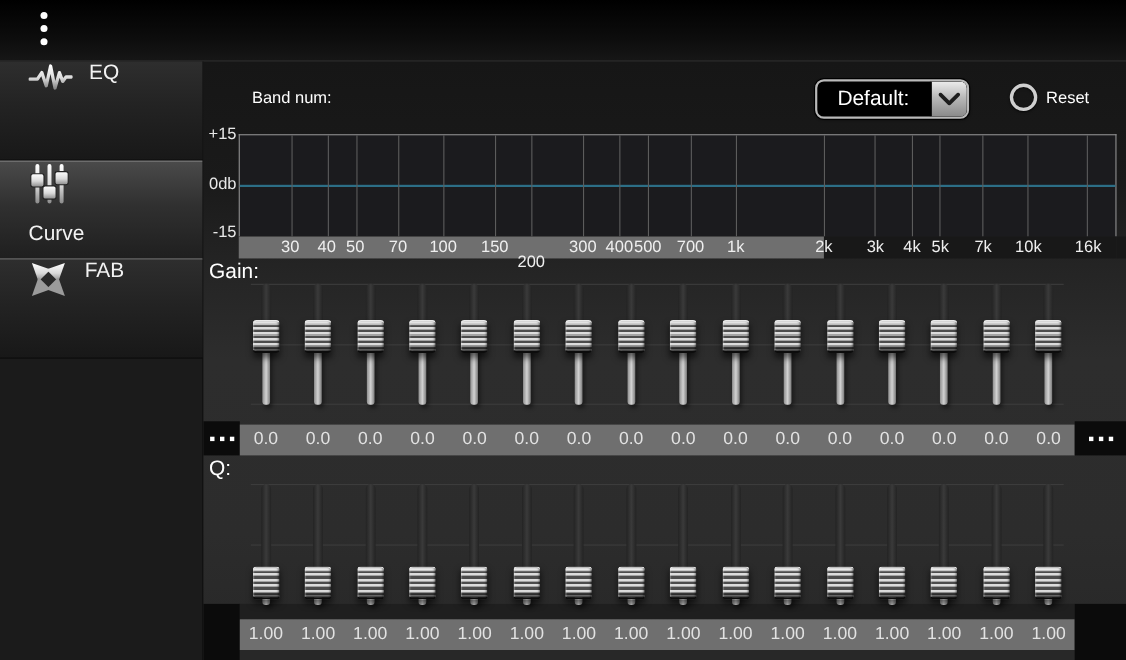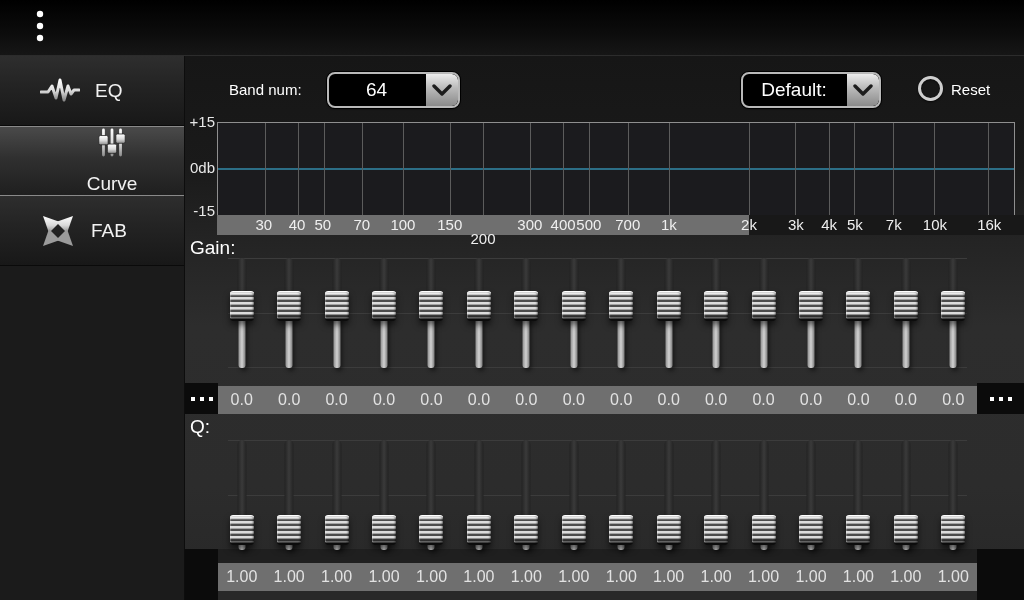--- a/index.html
+++ b/index.html
@@ -12,21 +12,21 @@
     border-bottom:1px solid #2c2c2c;
     display:flex;align-items:center;justify-content:space-between;padding:0 18px;}
   .tb-left{display:flex;align-items:center;gap:24px;flex-direction:column;}
   .tb-right{display:flex;align-items:center;gap:22px;}
   .tb-title{color:#fff;font-size:21px;letter-spacing:.5px;}
   .tb-time{color:#fff;font-size:24px;}
   .ico{display:block;}
 
   
   .sidebar{position:absolute;left:0;top:56px;width:185px;height:544px;background:#1b1b1b;border-right:1px solid #0d0d0d;}
-  .side-item{height:70px;display:flex;align-items:center;gap:15px;padding-left:40px;cursor:pointer;
+  .side-item{height:90px;display:flex;gap:15px;padding-left:26px;cursor:pointer;
     background:linear-gradient(180deg,#2e2e2e 0%,#232323 45%,#181818 100%);
     border-bottom:1px solid #0a0a0a;}
   .side-item.active{background:linear-gradient(180deg,#4a4a4a 0%,#303030 45%,#1f1f1f 100%);
     border-top:1px solid #8a8a8a;border-bottom:1px solid #8a8a8a;flex-direction:column;}
   .side-label{color:#f2f2f2;font-size:19px;}
 
   
   .main{position:absolute;left:185px;top:56px;width:839px;height:544px;
     background:linear-gradient(180deg,#161616 0px,#1a1a1a 110px,#242424 185px,#2d2d2d 270px,#2c2c2c 430px,#272727 544px);}
 
@@ -161,28 +161,20 @@
         <polygon points="3,33 9,16 20,27" fill="#9b9b9b"></polygon>
         <polygon points="33,33 16,27 27,16" fill="#9b9b9b"></polygon>
       </svg>
       <span class="side-label">FAB</span>
     </div>
   </aside>
 
   <main class="main">
 
     <span class="lbl band-lbl">Band num:</span>
-    <div class="dropdown band-dd">
-      <span class="dd-value">64</span>
-      <span class="dd-btn">
-        <svg width="20" height="12" viewBox="0 0 20 12">
-            <polyline points="2,2 10,10 18,2" fill="none" stroke="#1d1d1d" stroke-width="3.4" stroke-linecap="round" stroke-linejoin="round"></polyline>
-          </svg>
-      </span>
-    </div>
 
     <div class="dropdown custom-dd">
       <span class="dd-value">Default:</span>
       <span class="dd-btn">
         <svg width="20" height="12" viewBox="0 0 20 12">
             <polyline points="2,2 10,10 18,2" fill="none" stroke="#1d1d1d" stroke-width="3.4" stroke-linecap="round" stroke-linejoin="round"></polyline>
           </svg>
       </span>
     </div>
 

